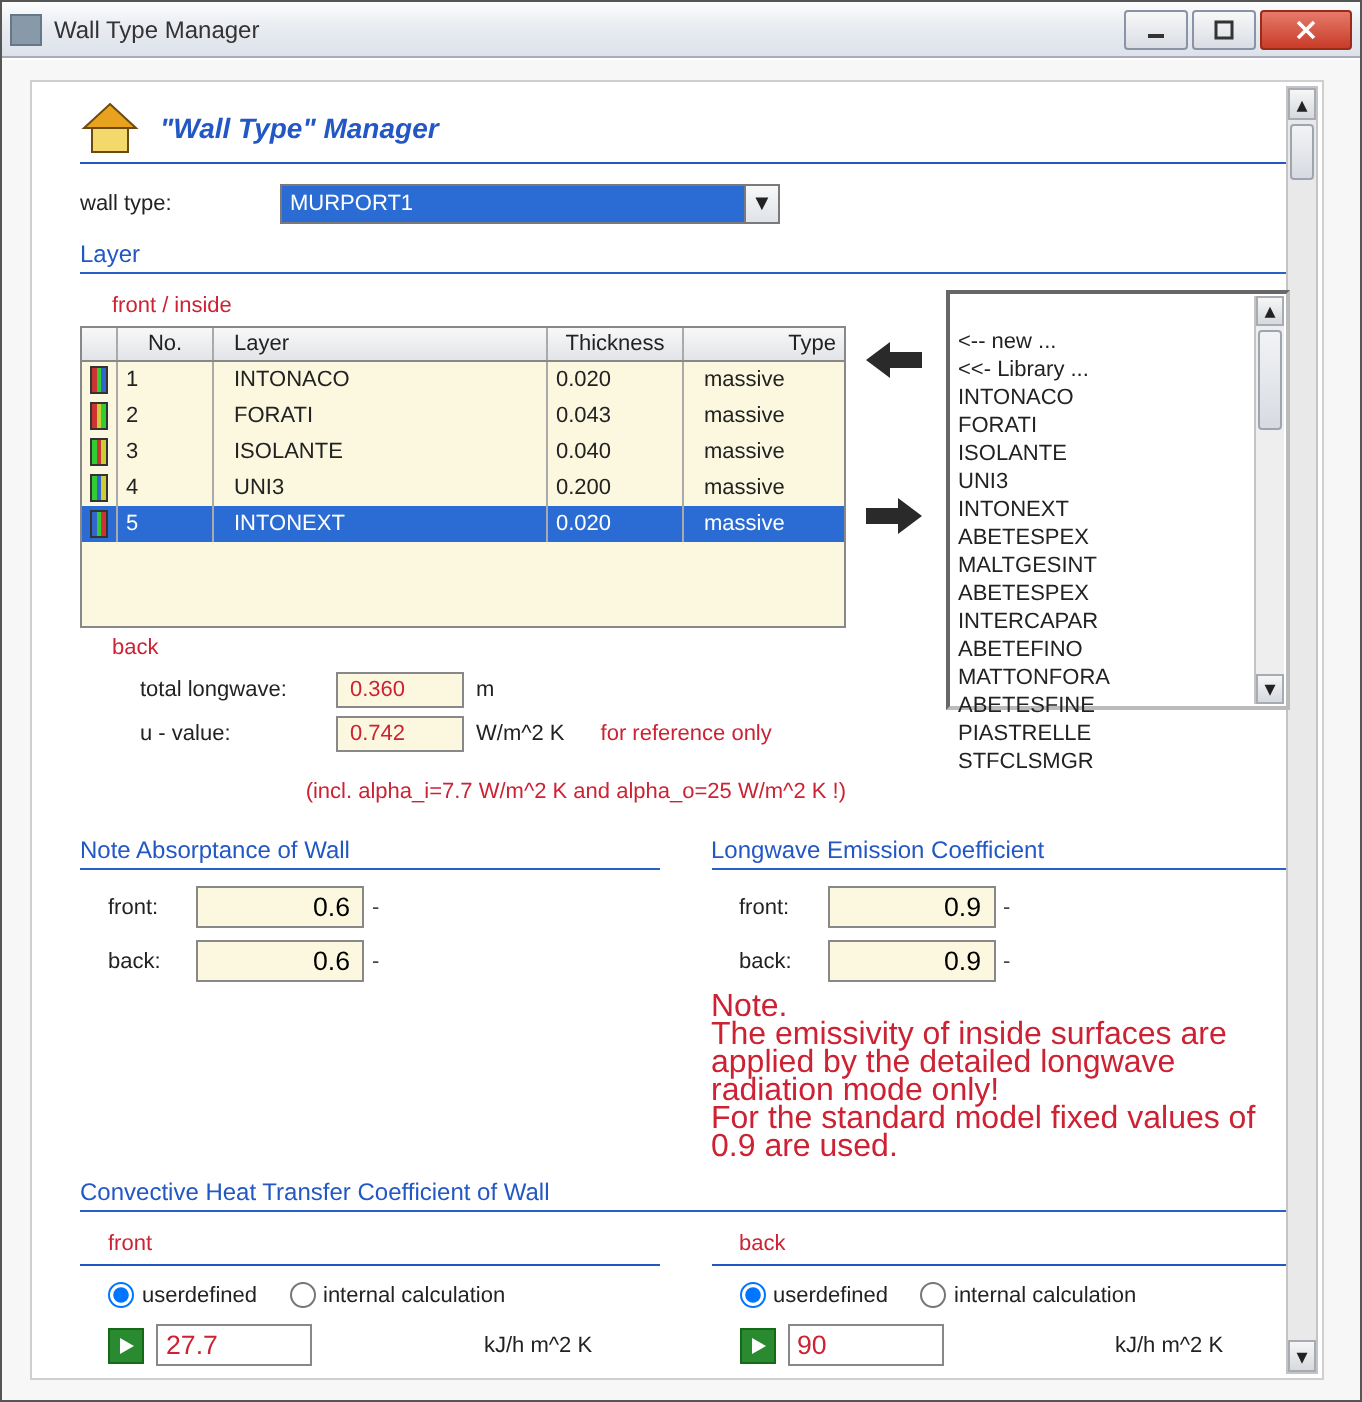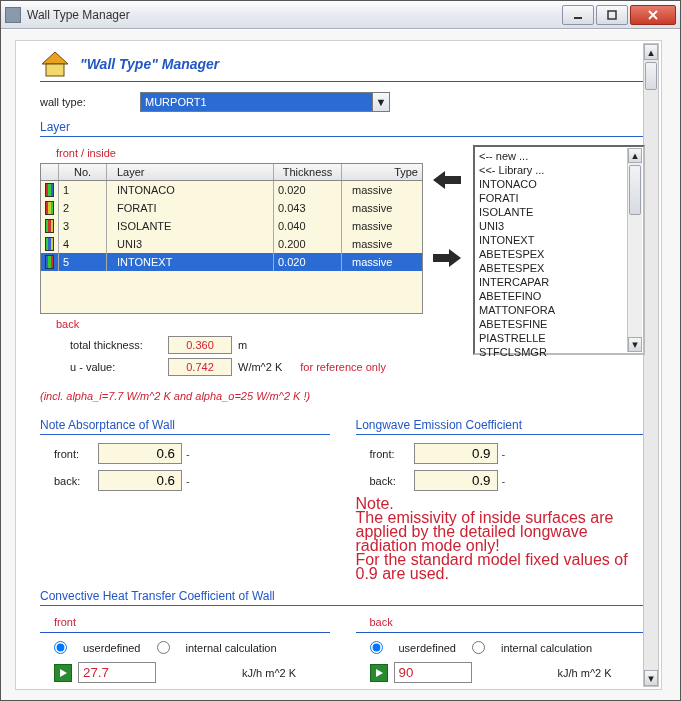--- a/index.html
+++ b/index.html
@@ -53,40 +53,40 @@
 .swatch.s2{background:linear-gradient(90deg,#c33 33%,#cc3 33% 66%,#3c3 66%);}
 .swatch.s3{background:linear-gradient(90deg,#3c3 33%,#c33 33% 66%,#cc3 66%);}
 .swatch.s4{background:linear-gradient(90deg,#3c3 33%,#36c 33% 66%,#cc3 66%);}
 .swatch.s5{background:linear-gradient(90deg,#36c 33%,#3c3 33% 66%,#c33 66%);}
 .grid-empty{height:42px;background:#fbf8df;}
 
 .arrows-col { width:30px; display:flex; flex-direction:column; justify-content:flex-start; gap:56px; padding-top:24px;}
 .bigarrow { width:28px; height:22px; }
 
 .listbox { width:172px; height:210px; border:2px inset #bbb; background:#fff; font-size:11px; position:relative;}
-.listbox .items{padding:2px 4px; line-height:14px;}
+.listbox .items{padding:17px 4px; line-height:14px;}
 .listbox .scroll { position:absolute; right:1px; top:1px; bottom:1px; width:15px; background:#eee; border-left:1px solid #c4c4c4;}
 .listbox .scroll .arrow{height:15px;background:linear-gradient(#f6f6f6,#d6d9de);border:1px solid #a7abb3;display:flex;align-items:center;justify-content:center;position:absolute;left:0;right:0;}
 .listbox .scroll .arrow.up{top:0;} .listbox .scroll .arrow.down{bottom:0;}
 .listbox .scroll .thumb{position:absolute;left:1px;right:1px;top:17px;height:50px;background:linear-gradient(#f2f3f5,#d7dbe1);border:1px solid #9ea5b0;border-radius:2px;}
 
 .totals { margin:6px 0 6px 30px;}
 .totals .trow{display:flex;align-items:center;margin-bottom:4px;}
-.totals .tlbl{width:98px;} .valbox{width:64px;border:1px solid #888;background:#fbf8df;color:#c23;text-align:center;padding:2px 6px;margin-right:6px;}
+.totals .tlbl{width:98px;} .valbox{width:64px;border:1px solid #888;background:#fbf8df;color:#c23;text-align:left;padding:2px 6px;margin-right:6px;}
 .unit{color:#222;} .refnote{color:#c23;margin-left:18px;}
-.incl{color:#c23;text-align:left;margin-top:14px;font-style:italic;}
+.incl{color:#c23;text-align:right;margin-top:14px;}
 
 .two-col { display:flex; gap:26px; margin-top:10px;}
 .col { flex:1; }
 .fld-row{display:flex;align-items:center;margin:4px 0 6px 14px;}
 .fld-row .flbl{width:44px;} .numbox{width:84px;border:1px solid #888;background:#fbf8df;text-align:right;padding:2px 6px;margin-right:4px;}
 .dash{color:#444;}
 .note-block{color:#c23;font-size:16px;line-height:14px;margin-top:6px;}
 .radio-row{display:flex;align-items:center;gap:16px;margin:4px 0 8px 14px;}
-.radio-row label{display:flex;align-items:flex-end;gap:16px;}
+.radio-row label{display:flex;align-items:flex-end;gap:4px;}
 input[type=radio]{margin:0;}
 .play-row{display:flex;align-items:center;margin-left:14px;gap:6px;}
 .play{width:18px;height:18px;background:#2a8a2f;border:1px solid #156a1a;display:flex;align-items:center;justify-content:center;}
 .play svg{fill:#fff;}
 .inpw{width:78px;border:1px solid #888;padding:2px 4px;color:#c23;background:#fff;}
 .kunit{margin-left:80px;}
 .subhead-red{color:#c23;margin:2px 0 2px 14px;}
 </style>
 </head>
 <body>
@@ -197,21 +197,21 @@
                 <div class="gc col-layer">INTONEXT</div>
                 <div class="gc col-thick">0.020</div>
                 <div class="gc col-type">massive</div>
               </div>
           <div class="grid-empty"></div>
         </div>
         <div class="red" style="margin-top:4px">back</div>
 
         <div class="totals">
           <div class="trow">
-                <span class="tlbl">total thickness:</span>
+                <span class="tlbl">total longwave:</span>
                 <span class="valbox">0.360</span>
                 <span class="unit">m</span>
               </div>
           <div class="trow">
                 <span class="tlbl">u - value:</span>
                 <span class="valbox">0.742</span>
                 <span class="unit">W/m^2 K</span>
                 <span class="refnote">for reference only</span>
               </div>
         </div>
@@ -230,20 +230,21 @@
       <div class="listbox">
         <div class="items">
           <div>&lt;-- new ...</div>
           <div>&lt;&lt;- Library ...</div>
           <div>INTONACO</div>
           <div>FORATI</div>
           <div>ISOLANTE</div>
           <div>UNI3</div>
           <div>INTONEXT</div>
           <div>ABETESPEX</div>
+          <div>MALTGESINT</div>
           <div>ABETESPEX</div>
           <div>INTERCAPAR</div>
           <div>ABETEFINO</div>
           <div>MATTONFORA</div>
           <div>ABETESFINE</div>
           <div>PIASTRELLE</div>
           <div>STFCLSMGR</div>
         </div>
         <div class="scroll">
           <div class="arrow up">▴</div>

